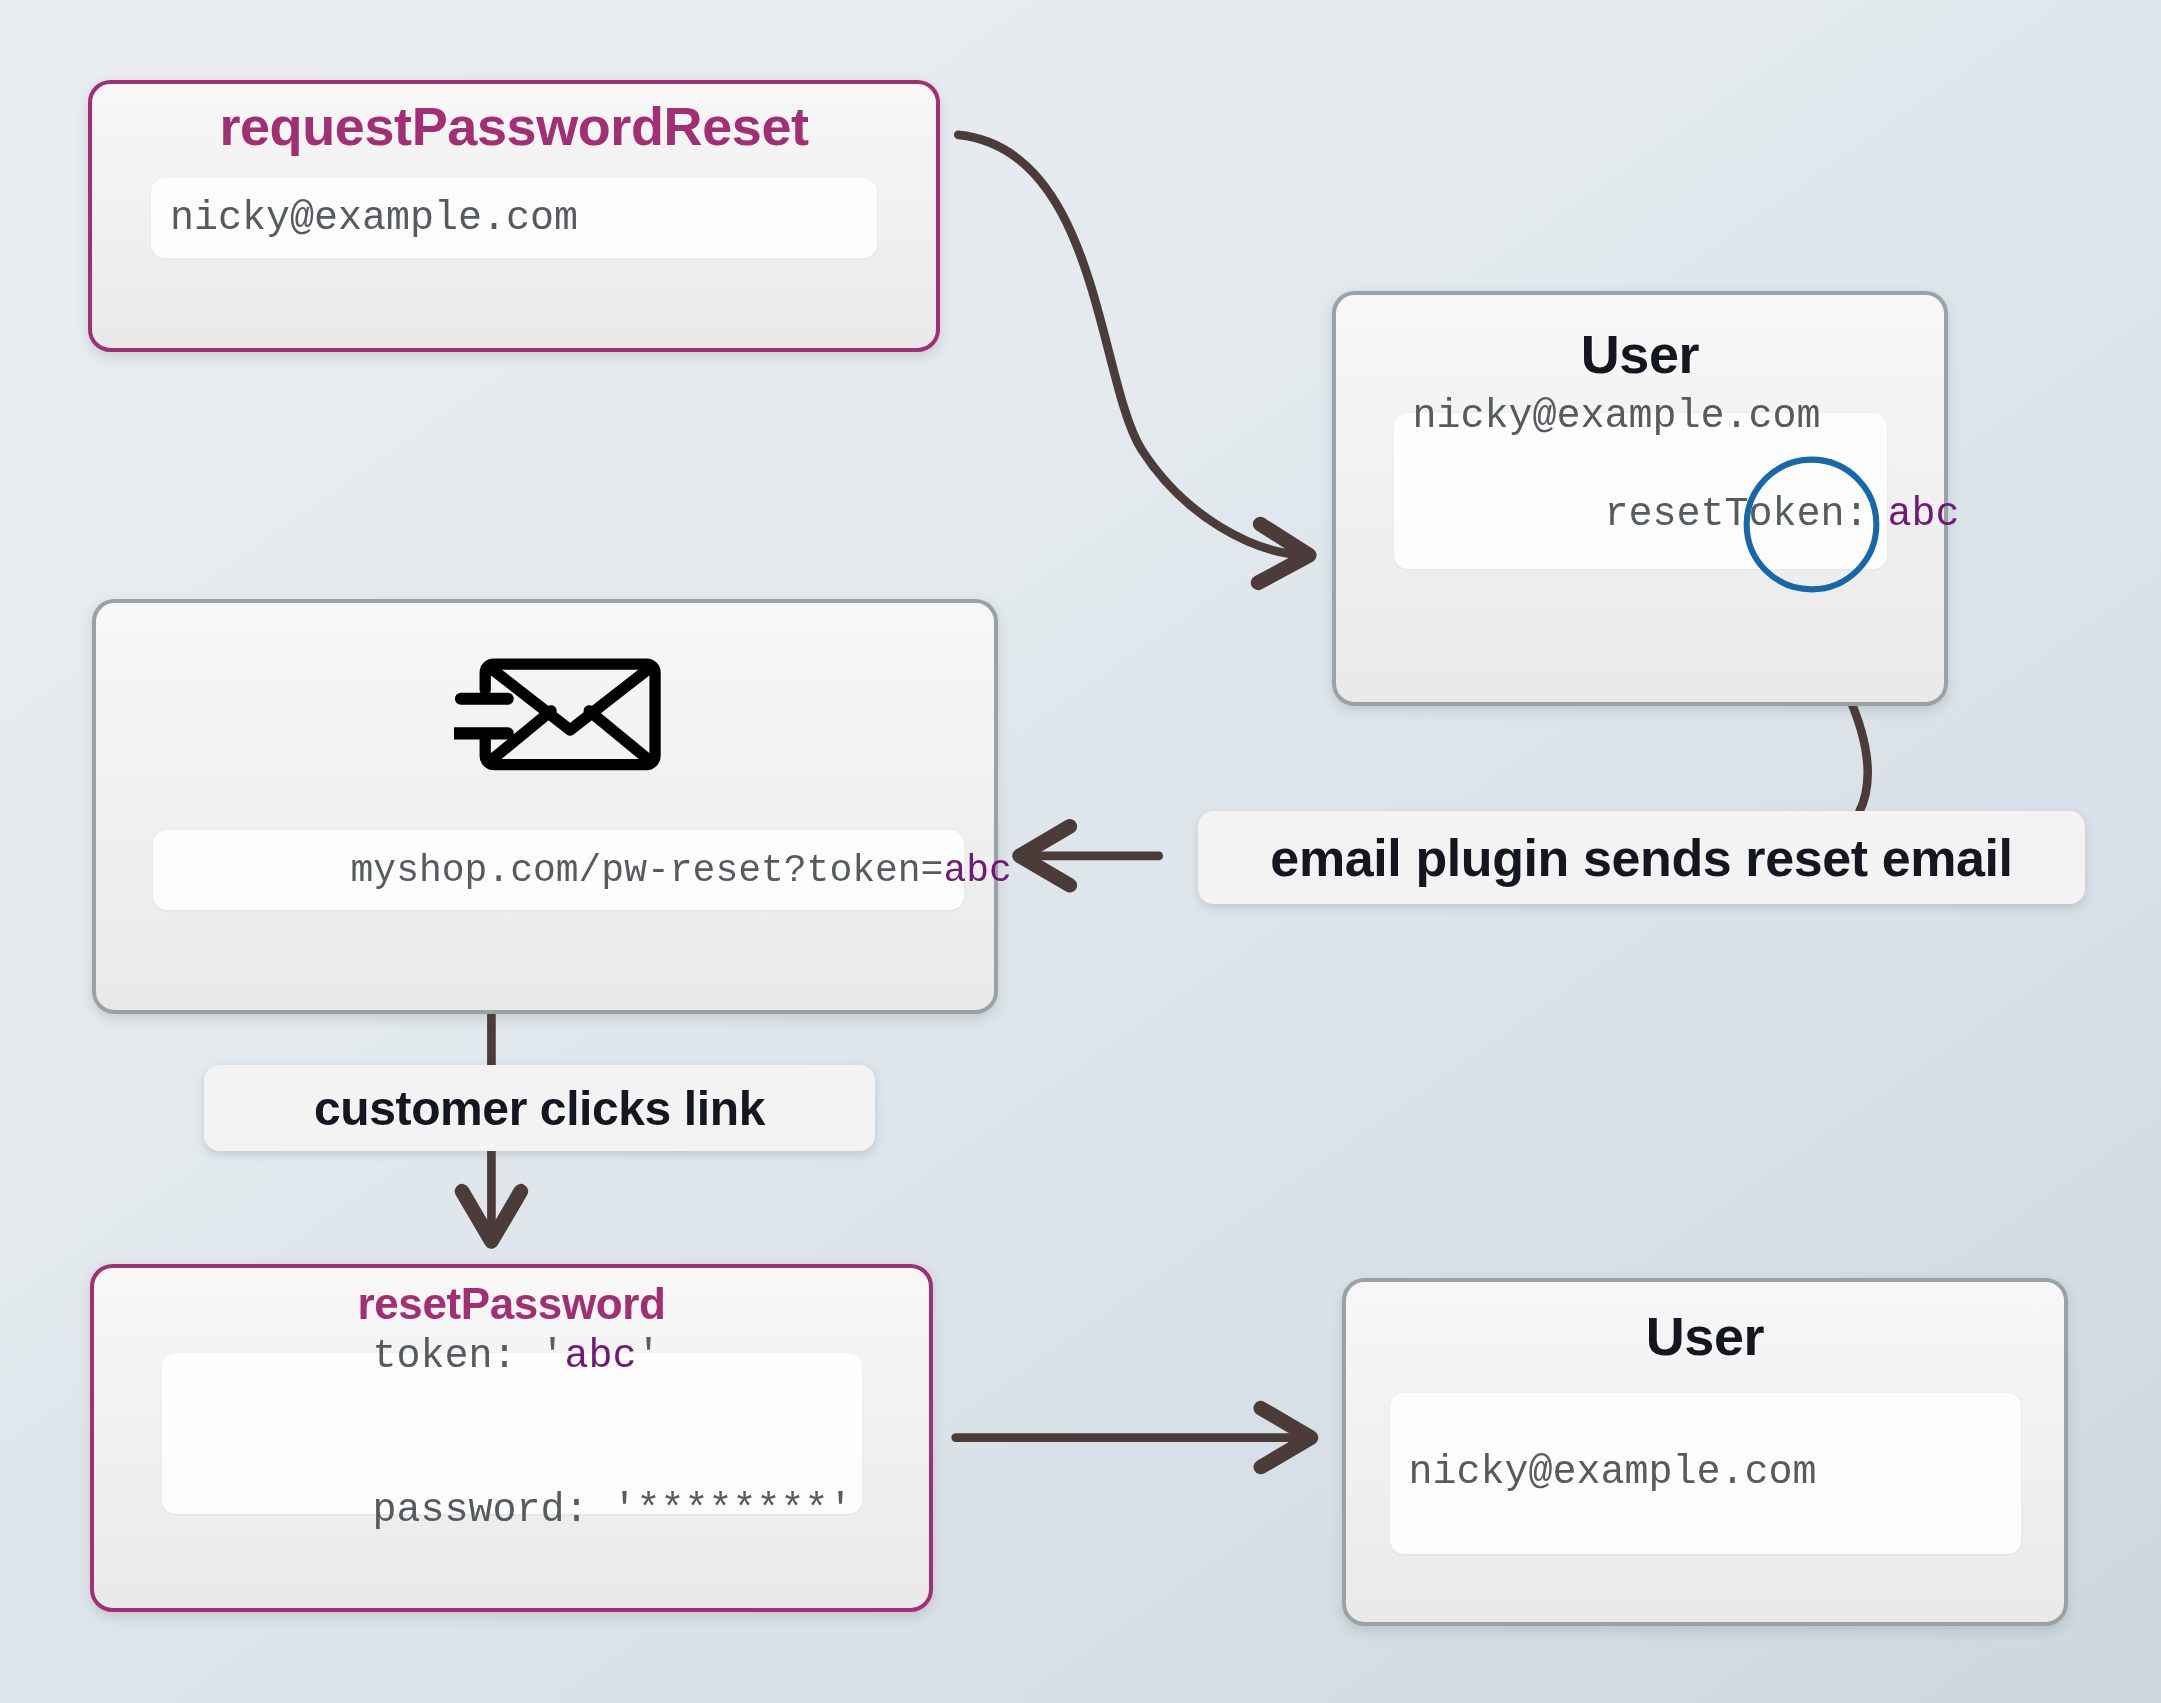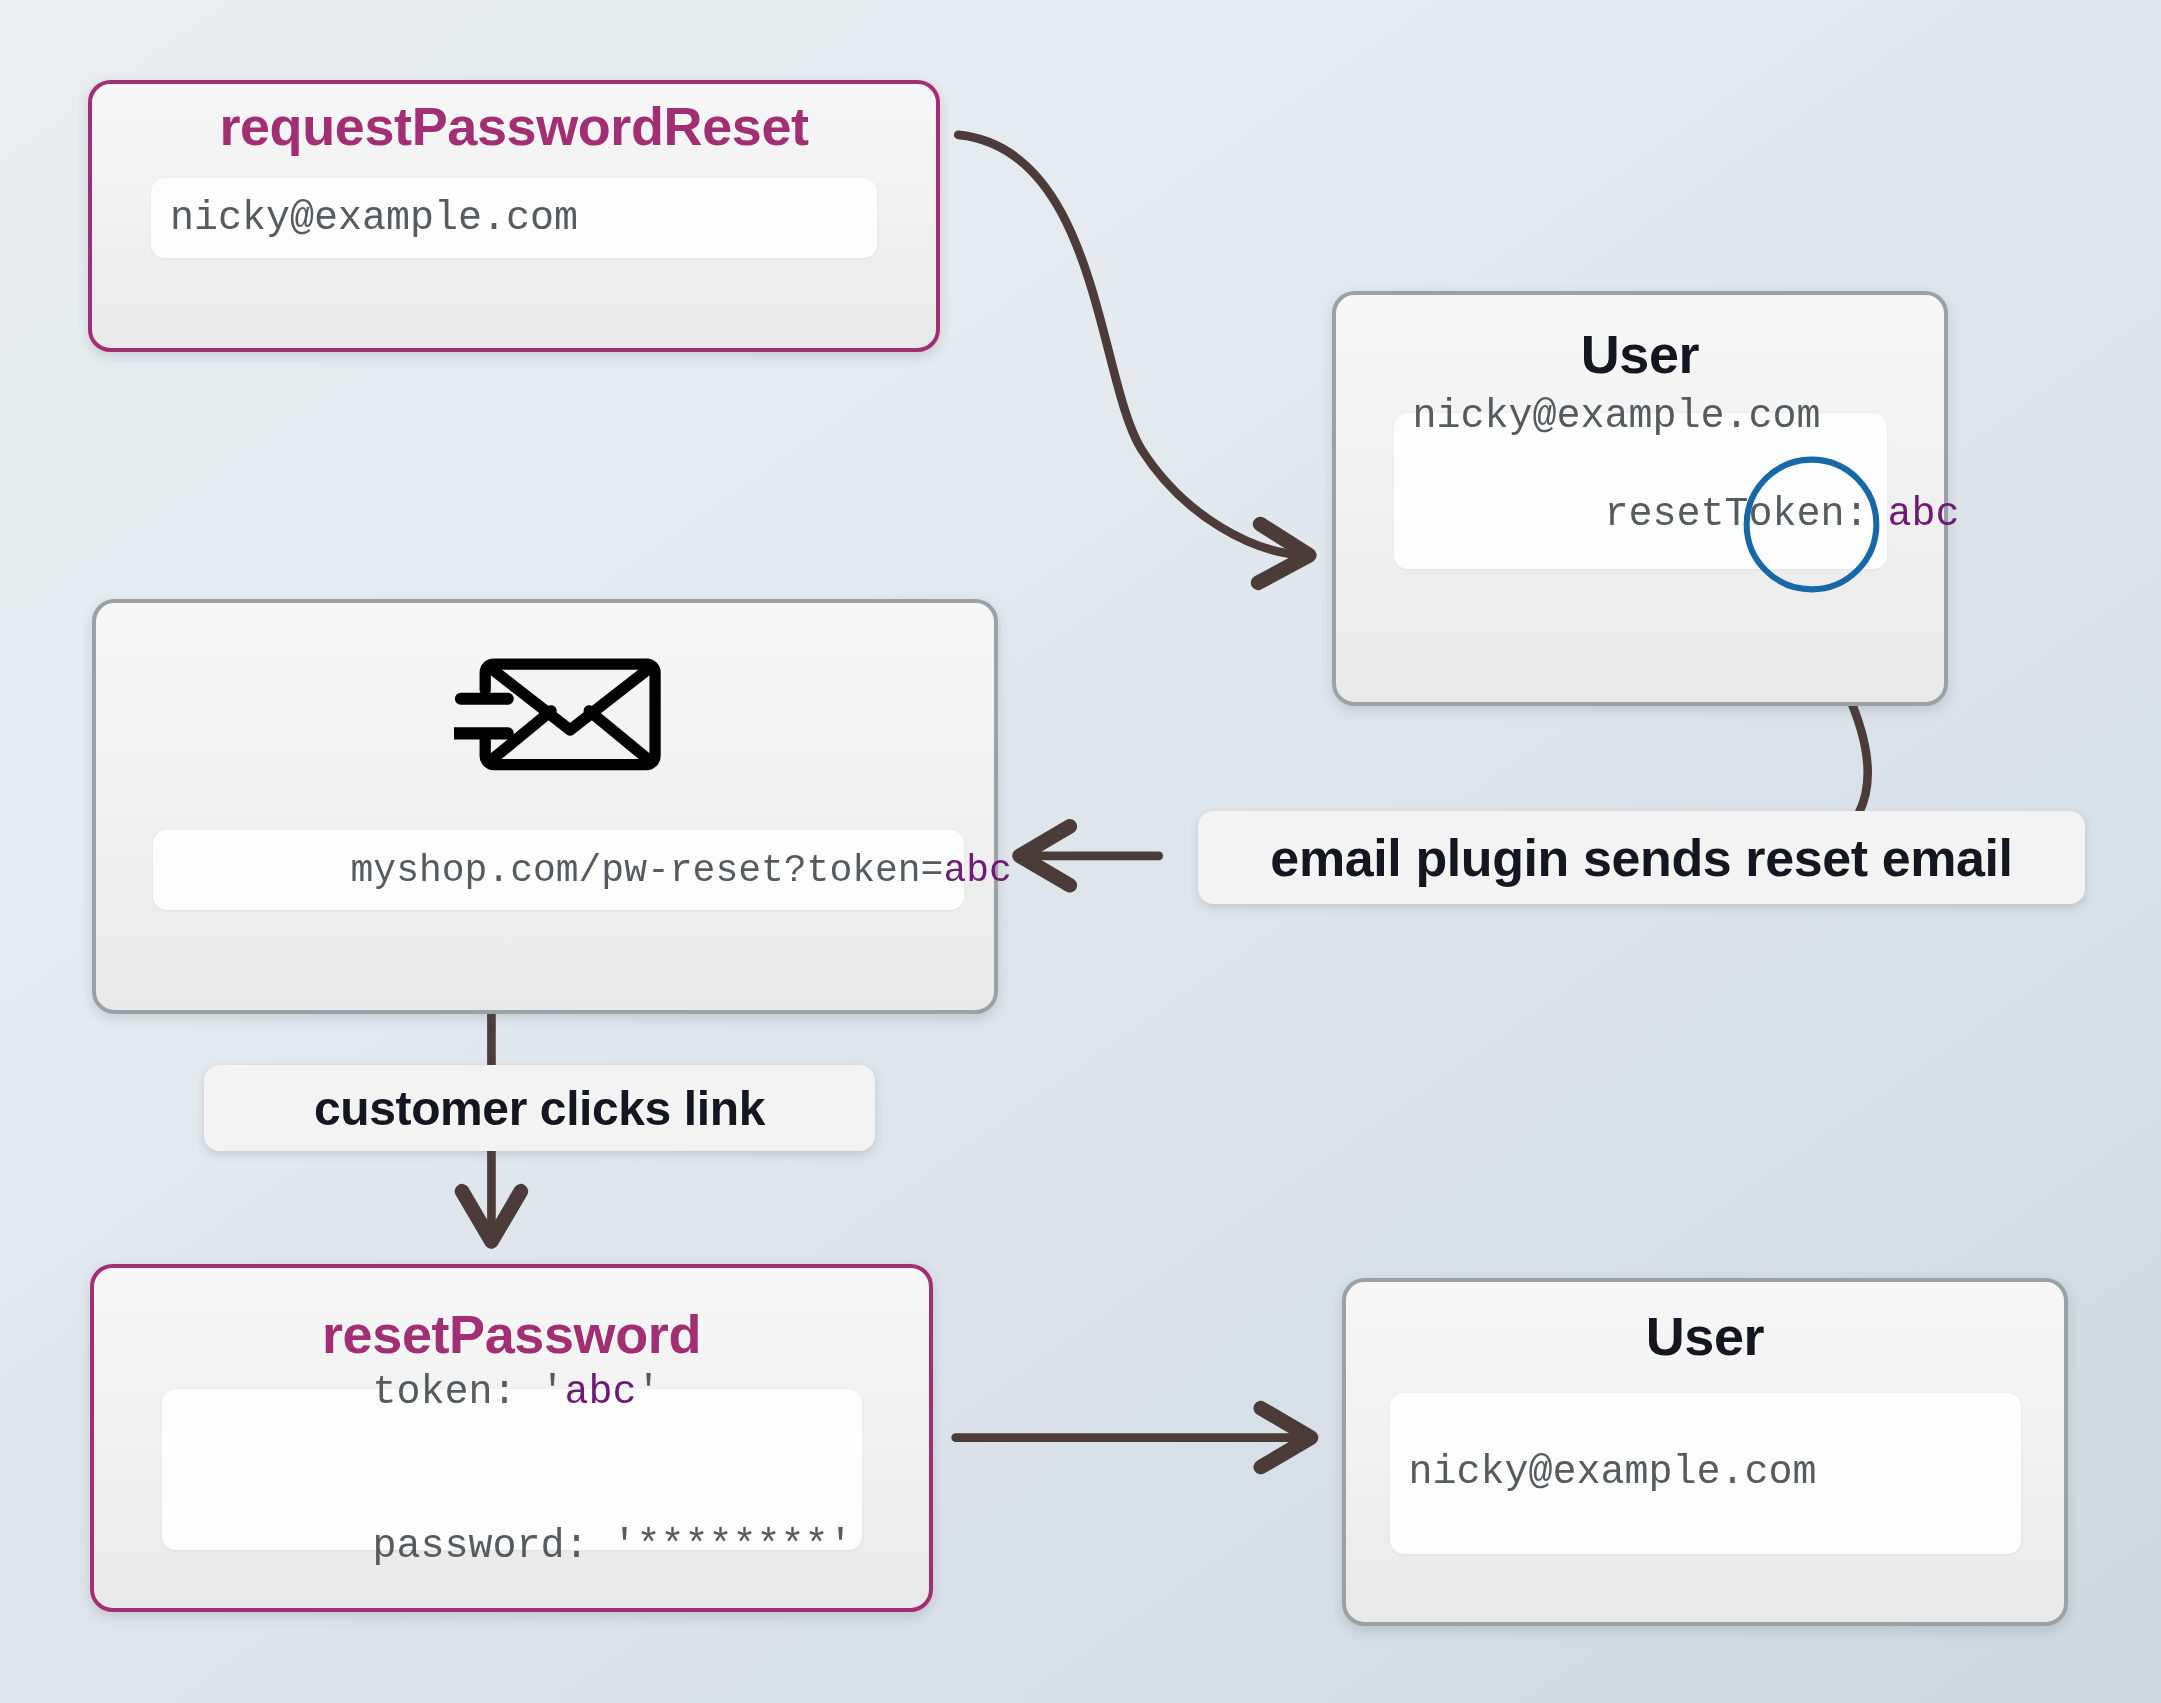--- a/index.html
+++ b/index.html
@@ -109,21 +109,21 @@
   }
   #node-email .envelope { margin-top: 42px; }
   #node-email .field {
     margin-top: 52px; width: 811px; height: 80px;
     padding: 0 15.6px; font-size: 38px;
   }
 
   #node-reset {
     left: 90px; top: 1264px; width: 843px; height: 348px;
   }
-  #node-reset .node-title { font-size: 54px; margin-top: 35px; }
+  #node-reset .node-title { font-size: 44px; margin-top: 11px; }
   #node-reset .field {
     margin-top: 24px; width: 700px; height: 161px;
     padding: 0 19px; font-size: 40px; line-height: 1.28;
   }
 
   #node-user-bottom {
     left: 1342px; top: 1264px; width: 726px; height: 348px;
   }
   #node-user-bottom .node-title { font-size: 54px; margin-top: 22.5px; }
   #node-user-bottom .field {

